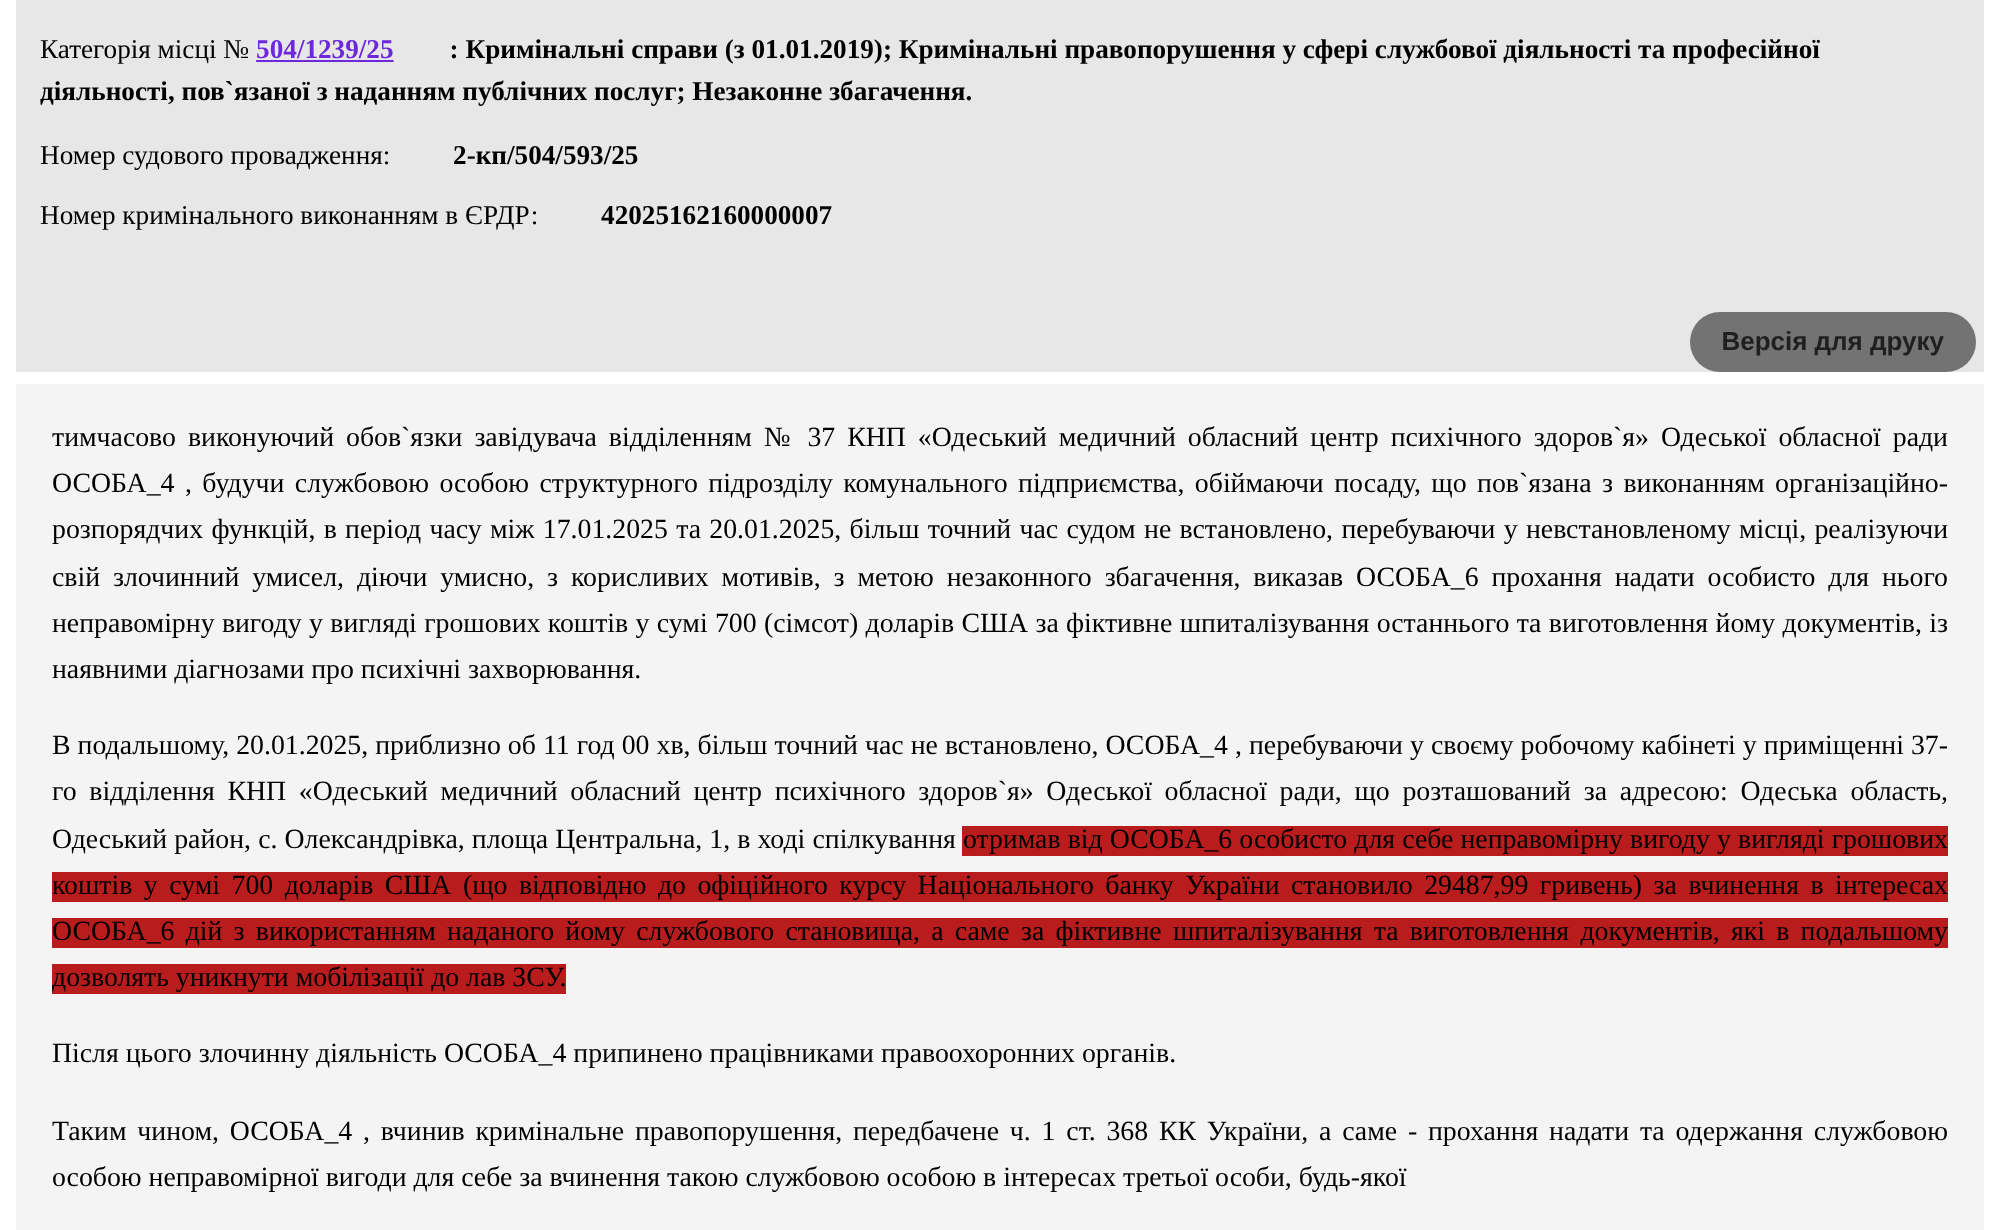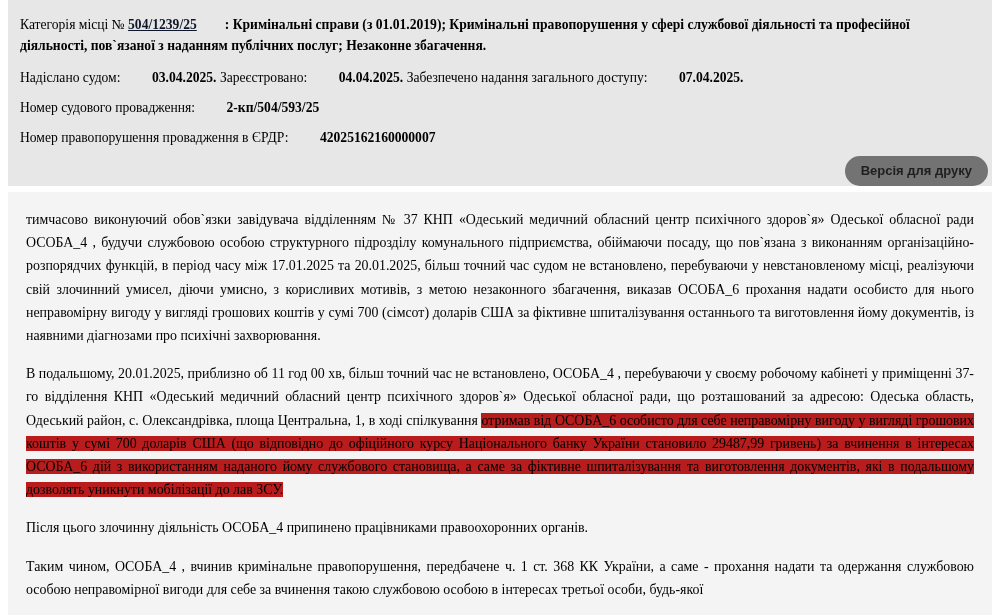--- a/index.html
+++ b/index.html
@@ -45,21 +45,21 @@
   }
   .meta-line:last-of-type { margin-bottom: 0; }
 
   .meta-line.wrap {
     margin-bottom: 11px;
   }
 
   .b { font-weight: bold; margin-left: 28px; }
 
   a.case-link {
-    color: #0f172a;
+    color: #6d28d9;
     font-weight: bold;
     text-decoration: underline;
   }
 
   
   .print-btn-row {
     position: absolute;
     right: 12px;
     top: 156px;
     z-index: 5;
@@ -124,30 +124,27 @@
 <body>
 
 <div class="page">
 
   <div class="meta-panel">
 
     <p class="meta-line wrap">
       <span>Категорія місці № </span><a href="#" class="case-link">504/1239/25</a><span class="b">: Кримінальні справи (з 01.01.2019); Кримінальні правопорушення у сфері службової діяльності та професійної діяльності, пов`язаної з наданням публічних послуг; Незаконне збагачення.</span>
     </p>
 
-    <p class="meta-line">
-      <span>Надіслано судом: </span><span class="b">03.04.2025.</span><span> Зареєстровано: </span><span class="b">04.04.2025.</span><span> Забезпечено надання загального доступу: </span><span class="b">07.04.2025.</span>
-    </p>
 
     <p class="meta-line">
       <span>Номер судового провадження: </span><span class="b">2-кп/504/593/25</span>
     </p>
 
     <p class="meta-line">
-      <span>Номер правопорушення провадження в ЄРДР: </span><span class="b">42025162160000007</span>
+      <span>Номер кримінального виконанням в ЄРДР: </span><span class="b">42025162160000007</span>
     </p>
 
   </div>
 
   <div class="print-btn-row">
     <button class="print-btn" type="button">Версія для друку</button>
   </div>
 
   <div class="doc-panel">
 

